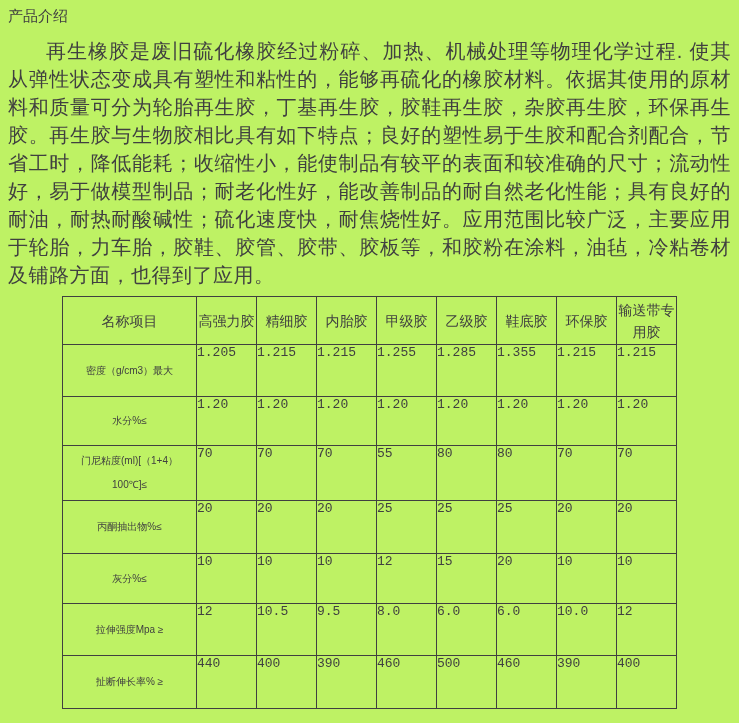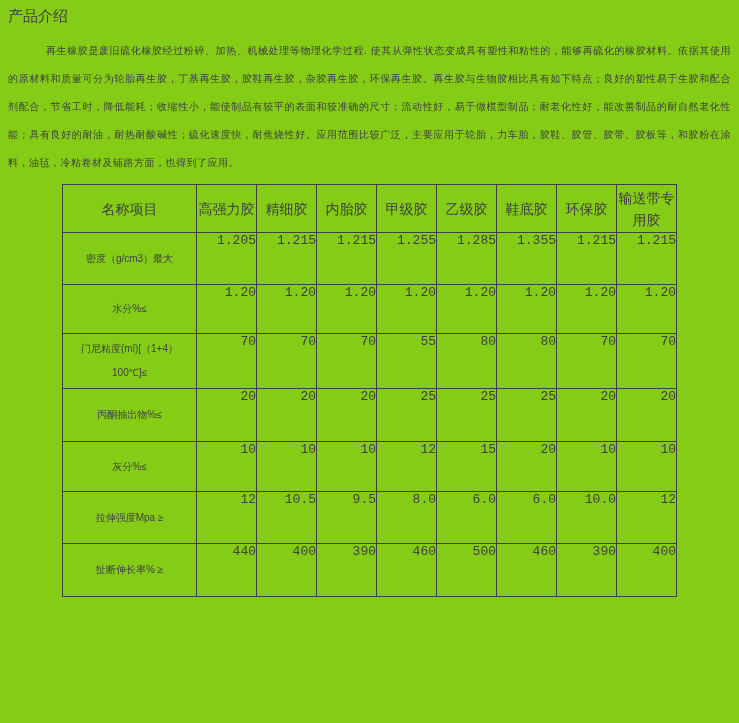--- a/index.html
+++ b/index.html
@@ -5,34 +5,34 @@
   html, body {
     margin: 0;
     padding: 0;
     background: #ffffff;
     font-family: "Liberation Sans", sans-serif;
   }
   .page {
     position: relative;
     width: 739px;
     height: 723px;
-    background: #84cc16;
+    background: #bef264;
     color: #404040;
     box-sizing: border-box;
     padding: 6px 8px 0 8px;
     overflow: hidden;
   }
   .title {
     font-size: 15px;
     line-height: 20px;
   }
   .intro {
     margin: 11px 0 0 0;
     width: 723px;
-    font-size: 10px;
+    font-size: 20px;
     line-height: 28px;
     text-align: justify;
     text-indent: 38px;
     letter-spacing: 0.5px;
   }
   .caption {
     margin-top: 6px;
     font-size: 15px;
     line-height: 18px;
   }
@@ -65,21 +65,21 @@
   }
   td.rl {
     text-align: center;
     vertical-align: middle;
     font-size: 10px;
     line-height: 24px;
     white-space: pre-line;
     padding: 1px 2px;
   }
   td.v {
-    text-align: right;
+    text-align: left;
     vertical-align: top;
     padding-top: 8px;
     font-family: "Liberation Mono", monospace;
     font-size: 13px;
   }
 </style>
 </head>
 <body>
 
 <div class="page">

